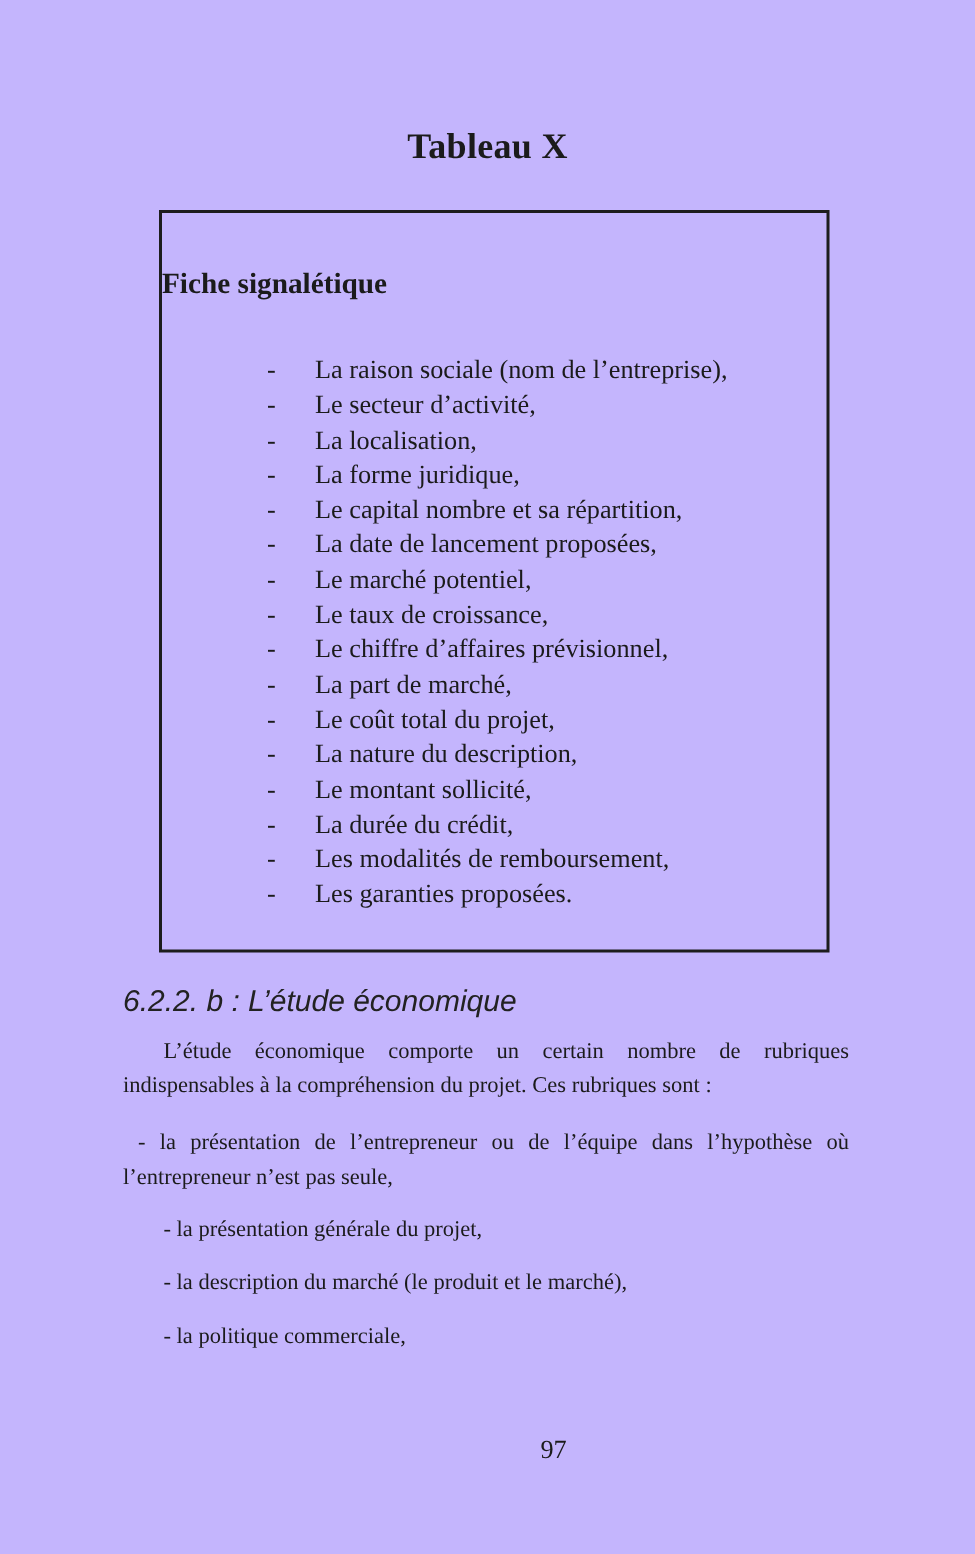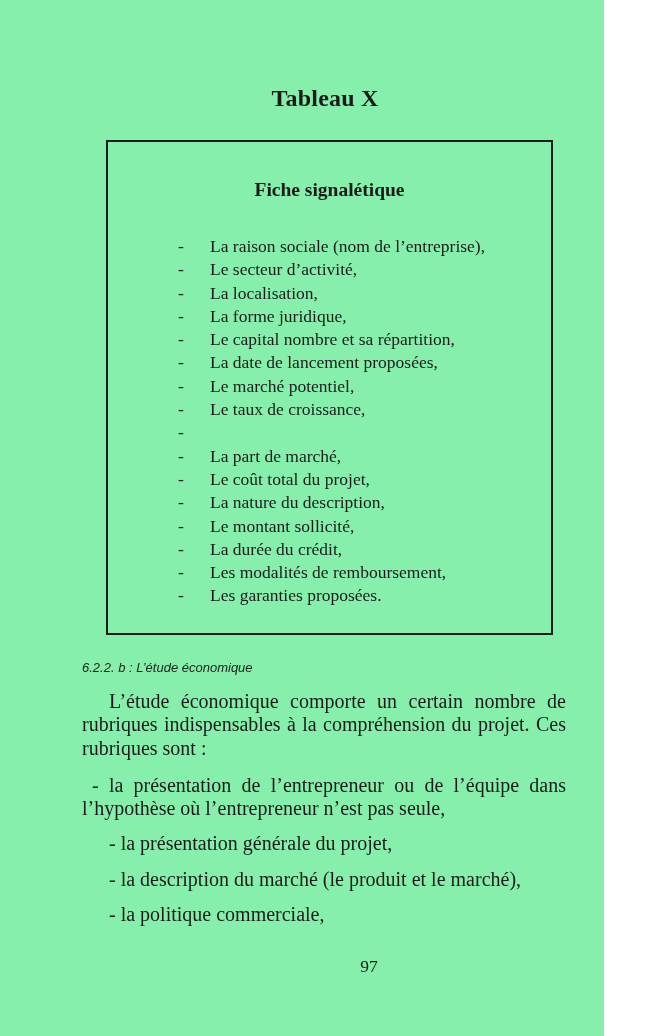--- a/index.html
+++ b/index.html
@@ -2,23 +2,23 @@
 <html><head>
 <meta charset="utf-8">
 <style>
   html, body {
     margin: 0;
     padding: 0;
     background: #ffffff;
   }
   .page {
     position: relative;
-    width: 604px;
+    width: 650px;
     height: 1036px;
-    background: #86efac;
+    background: #c4b5fd;
     color: #1b1b1b;
     font-family: "Liberation Serif", serif;
     overflow: hidden;
   }
   .doc-title {
     position: absolute;
     top: 85px;
     left: 0;
     width: 650px;
     text-align: center;
@@ -30,21 +30,20 @@
     position: absolute;
     left: 106px;
     top: 140px;
     width: 447px;
     height: 495px;
     border: 2px solid #1d1d1d;
     box-sizing: border-box;
   }
   .fiche-heading {
     margin-top: 36px;
-    text-align: center;
     font-weight: bold;
     font-size: 19.5px;
     line-height: 24px;
   }
   .fiche-list {
     margin-top: 33px;
     padding-left: 70px;
     padding-right: 8px;
   }
   .fiche-item {
@@ -58,30 +57,30 @@
     width: 32px;
     flex: none;
   }
   .section-heading {
     position: absolute;
     top: 656px;
     left: 82px;
     width: 484px;
     font-family: "Liberation Sans", sans-serif;
     font-style: italic;
-    font-size: 13px;
+    font-size: 20px;
     line-height: 24px;
     color: #222222;
   }
   .body-text {
     position: absolute;
     top: 690px;
     left: 82px;
     width: 484px;
-    font-size: 20px;
+    font-size: 15px;
     line-height: 23.3px;
     text-align: justify;
   }
   .para {
     margin: 0;
     text-indent: 27px;
   }
   .sec-item {
     margin: 12px 0 0 0;
     text-indent: 27px;
@@ -138,20 +137,21 @@
       <div class="fiche-item">
           <span class="dash">-</span>
           <span>Le marché potentiel,</span>
         </div>
       <div class="fiche-item">
           <span class="dash">-</span>
           <span>Le taux de croissance,</span>
         </div>
       <div class="fiche-item">
           <span class="dash">-</span>
+          <span>Le chiffre d’affaires prévisionnel,</span>
         </div>
       <div class="fiche-item">
           <span class="dash">-</span>
           <span>La part de marché,</span>
         </div>
       <div class="fiche-item">
           <span class="dash">-</span>
           <span>Le coût total du projet,</span>
         </div>
       <div class="fiche-item">

